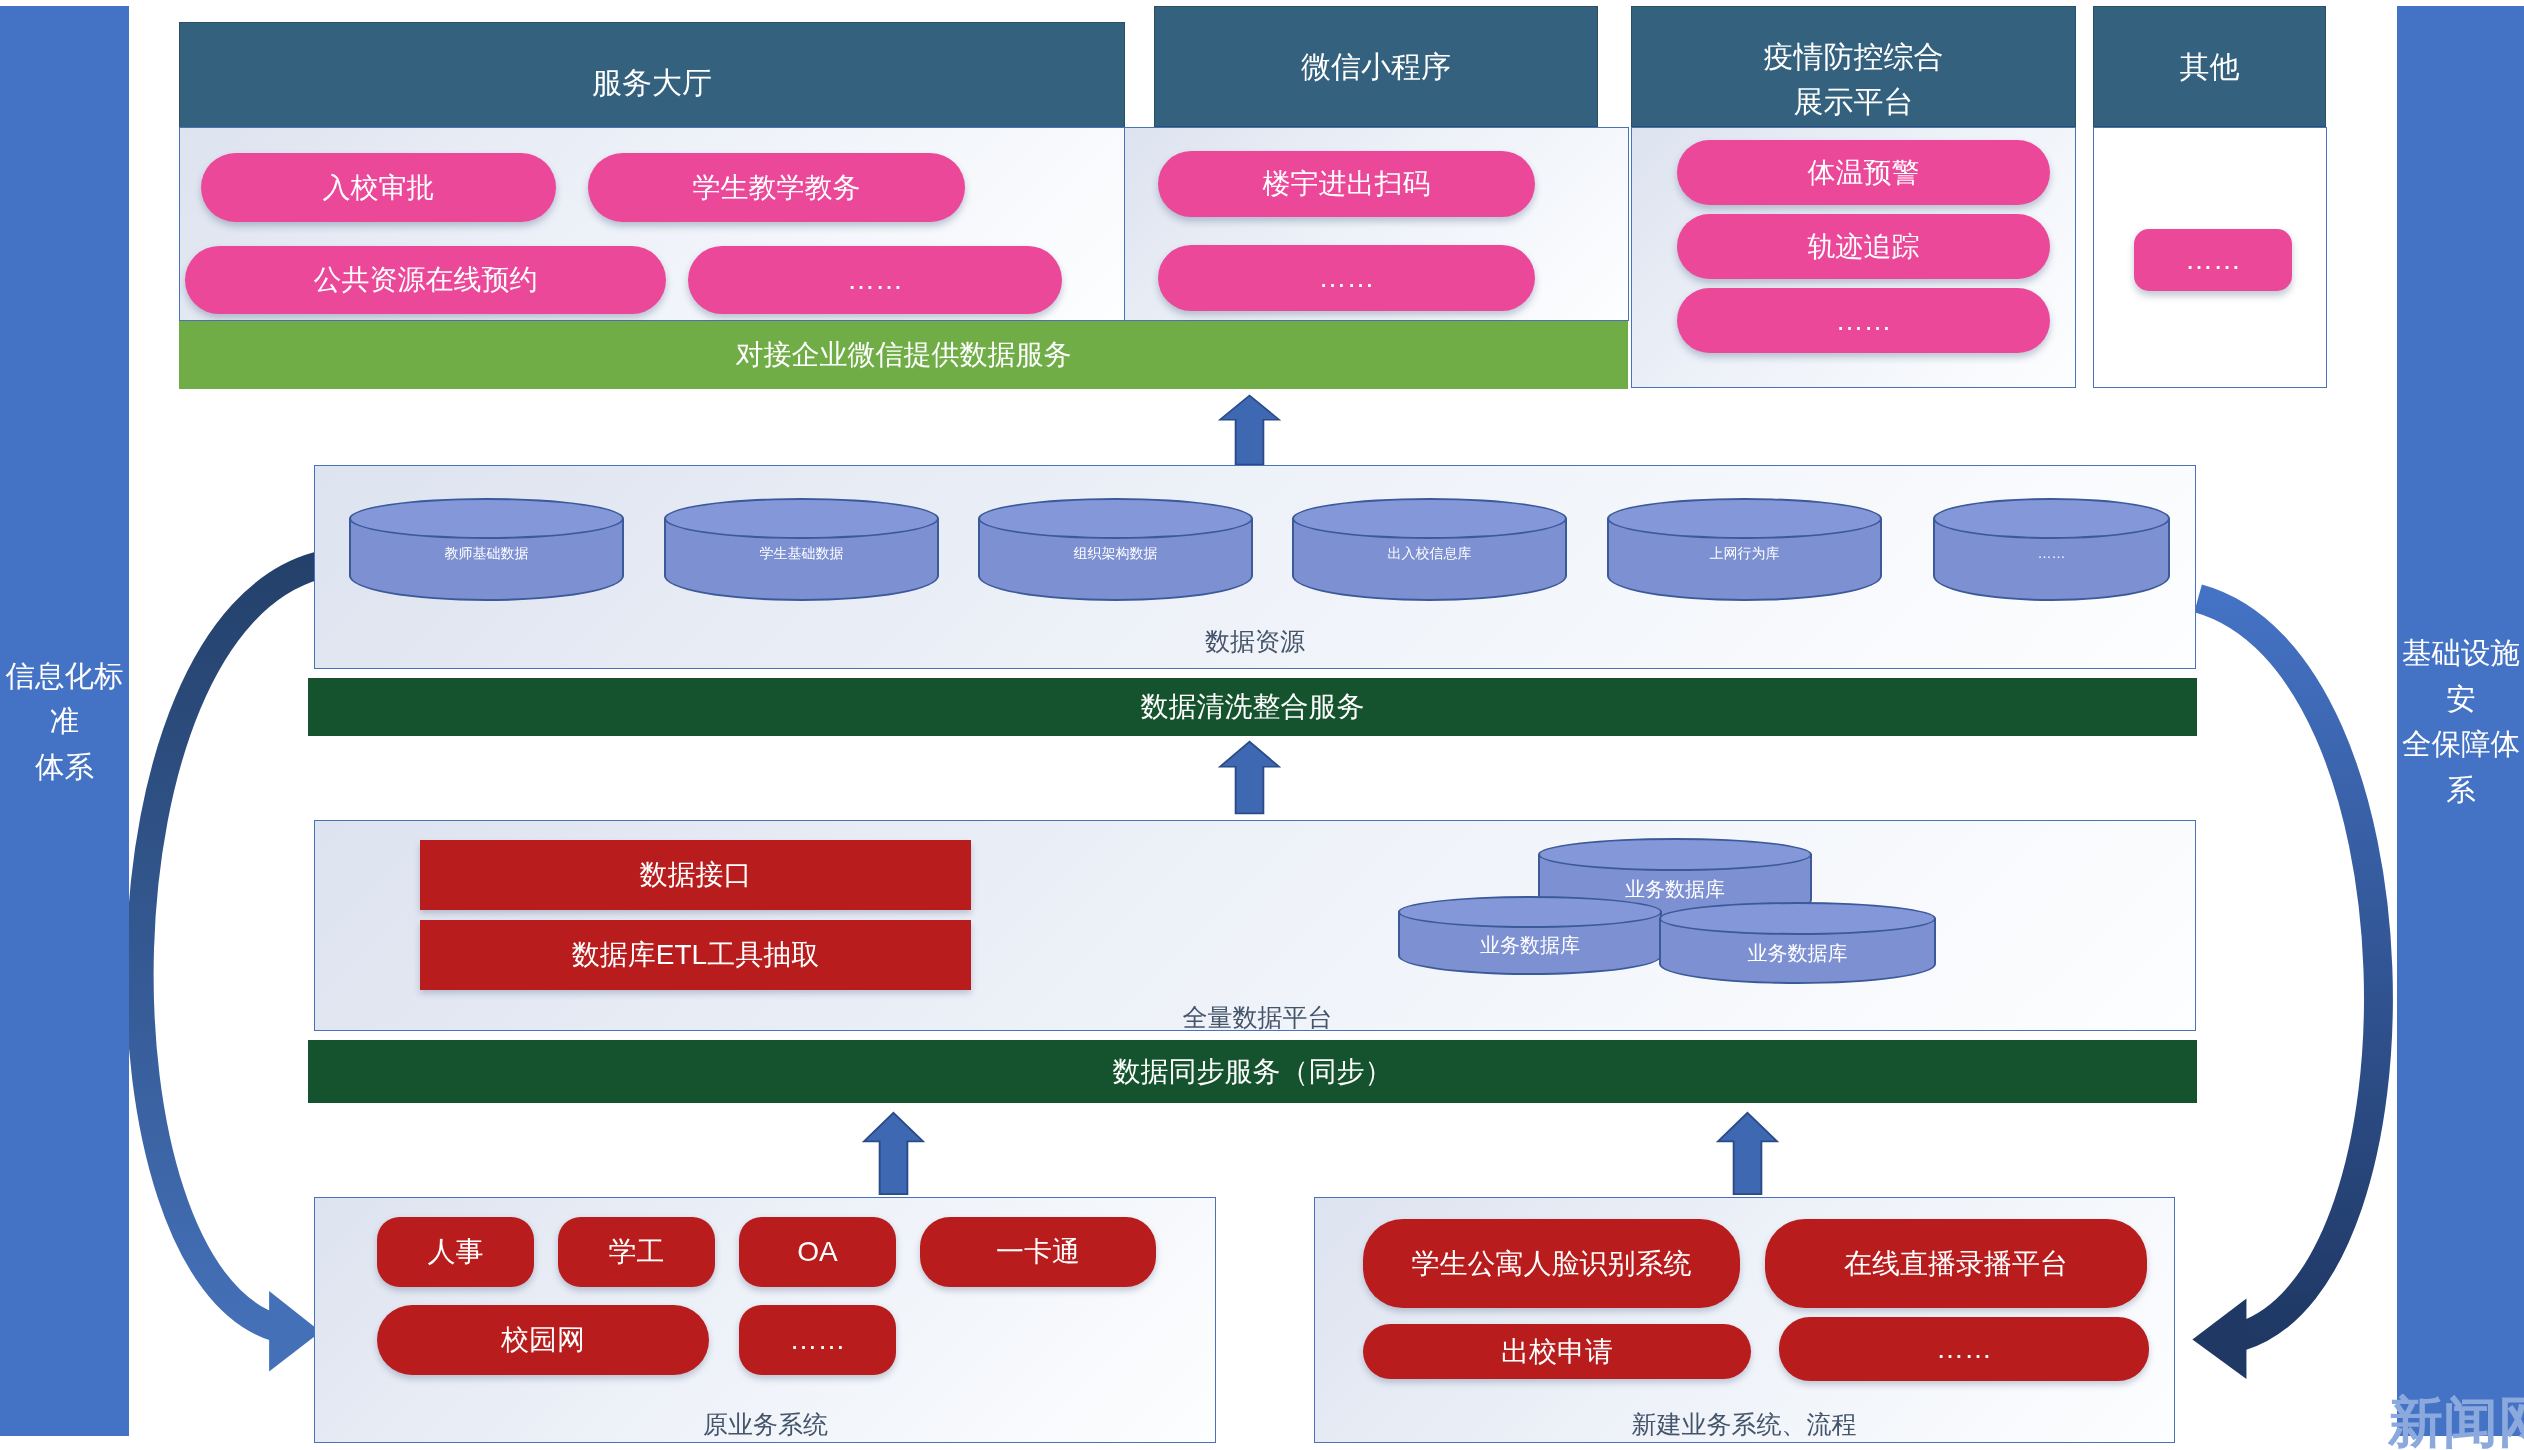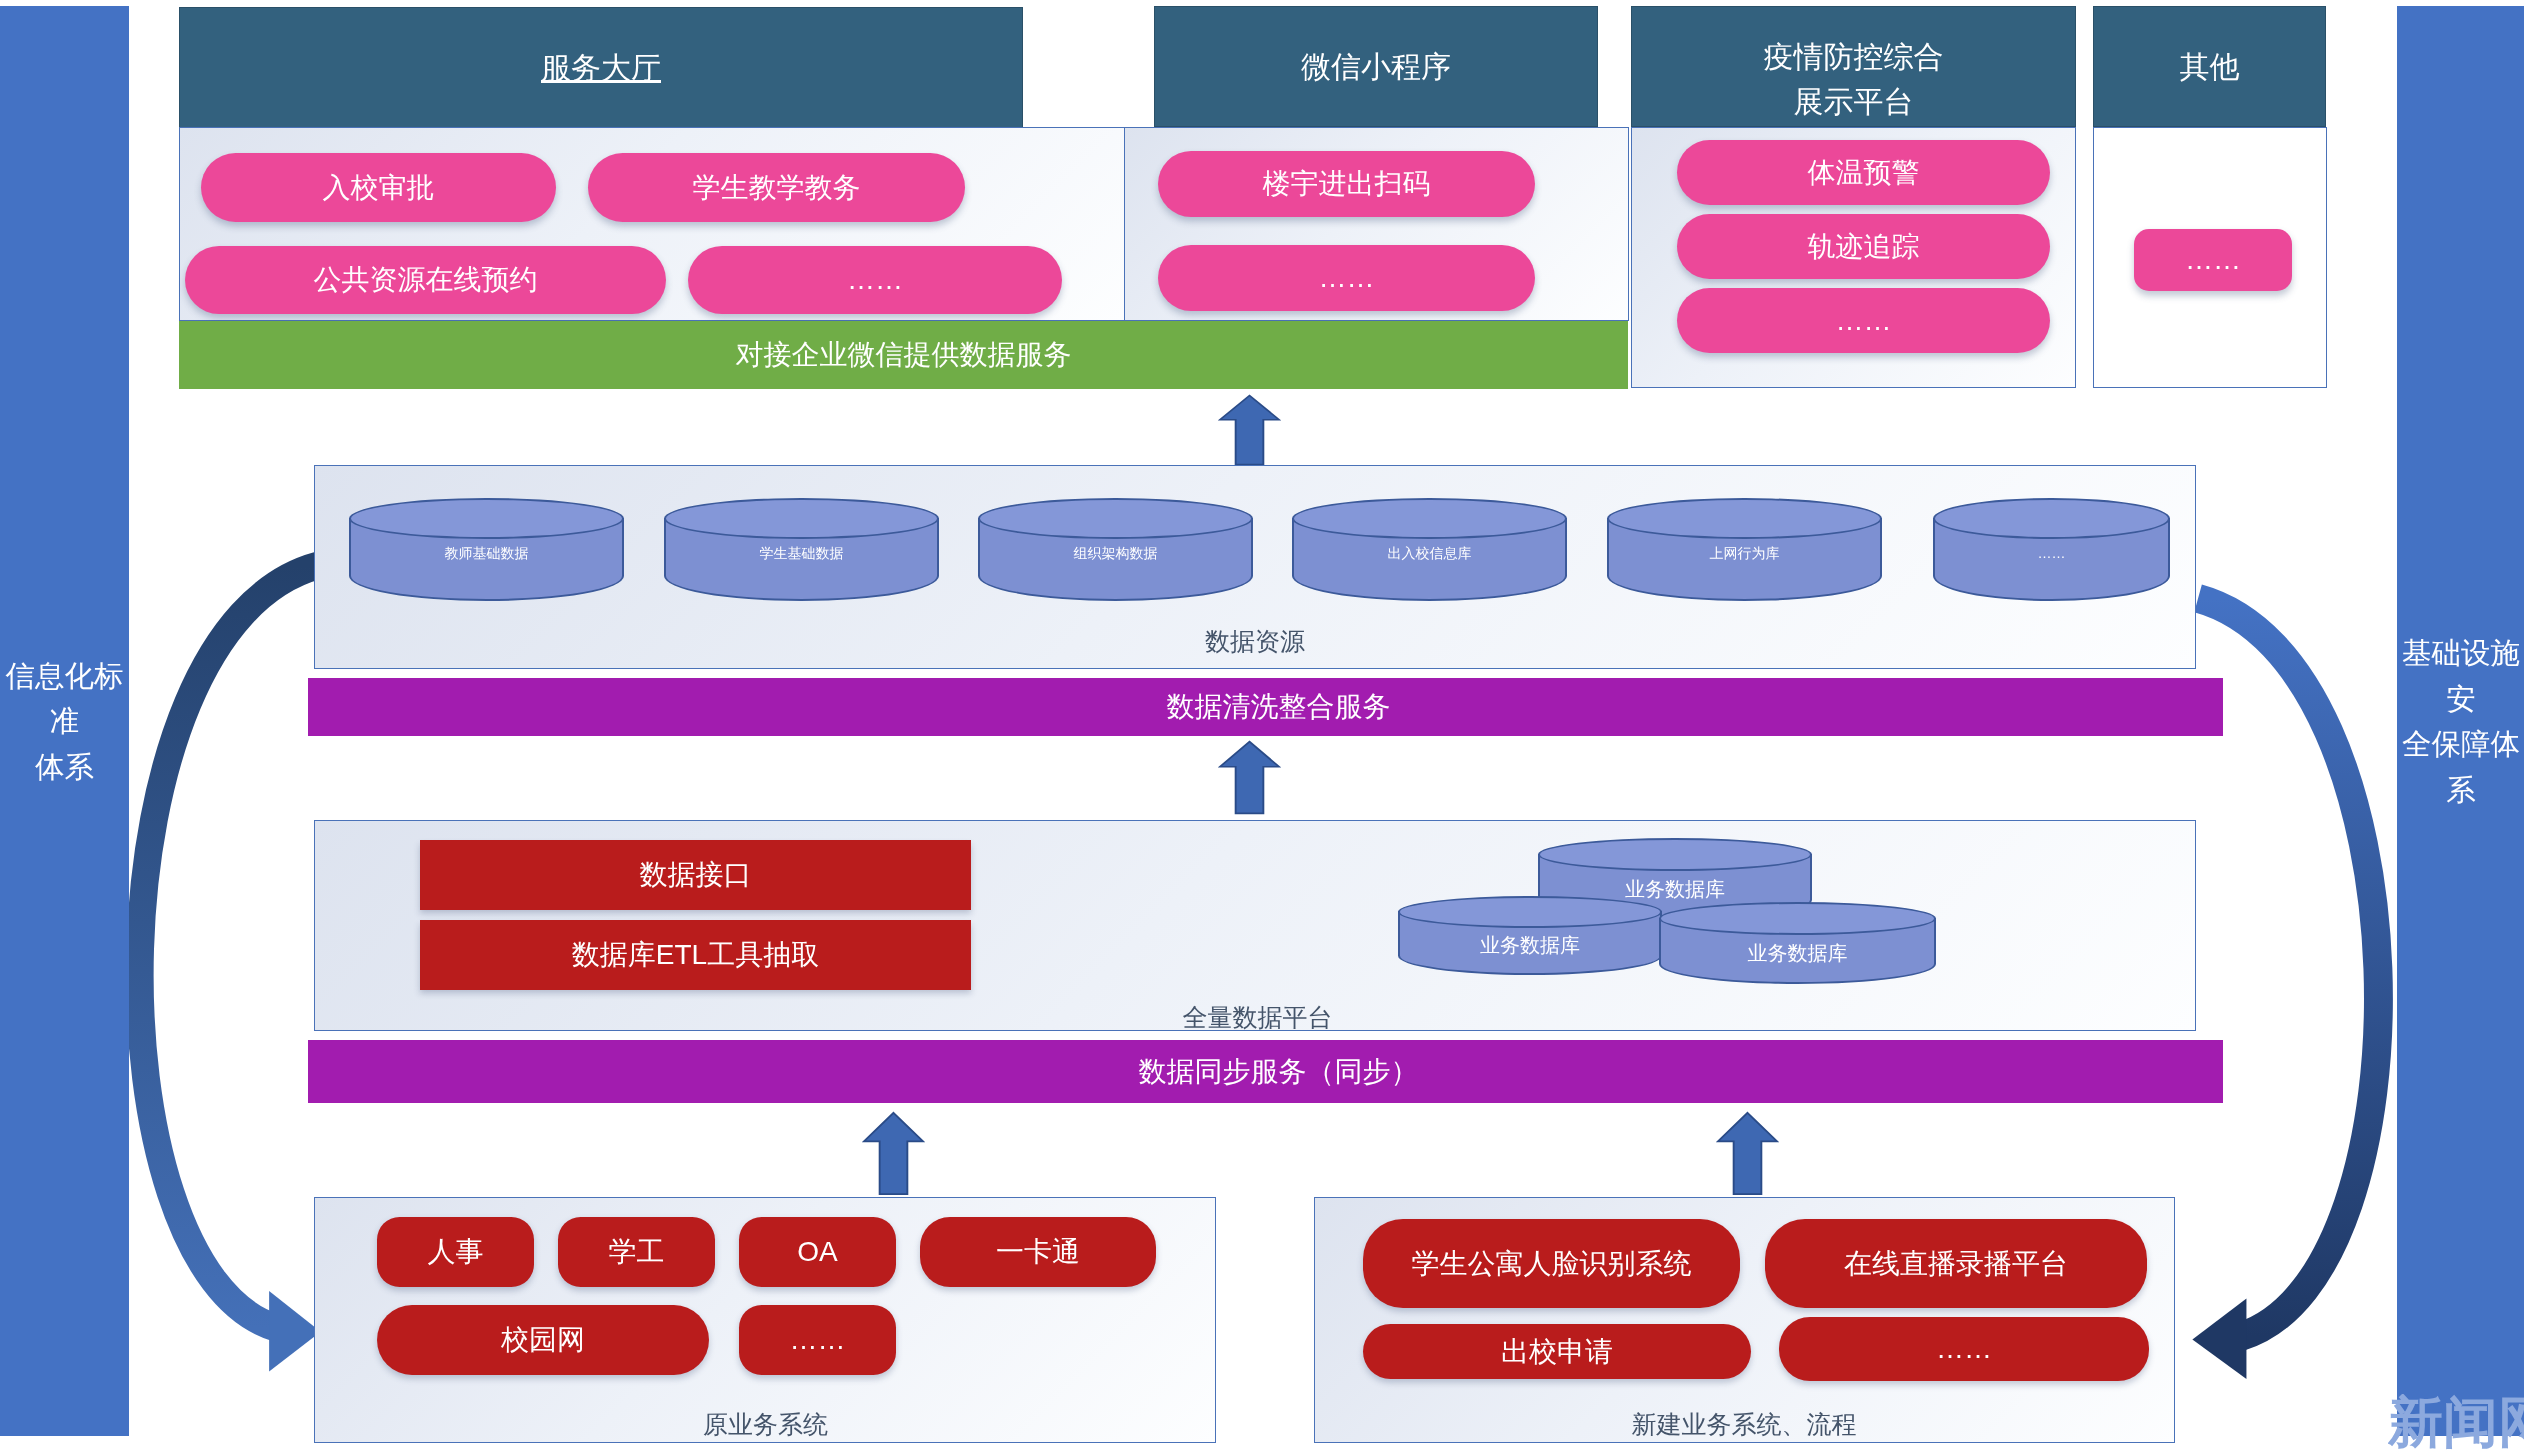--- a/index.html
+++ b/index.html
@@ -11,21 +11,21 @@
   .hdr{background:#33617E;color:#ffffff;display:flex;flex-direction:column;align-items:center;
        justify-content:center;font-size:30px;border:1.3px solid #2a5068;box-sizing:border-box;line-height:1.5;}
   .body-box{background:linear-gradient(135deg,#dde3ef 0%,#edf1f8 45%,#fdfeff 100%);
             border:1.9px solid #4a72b8;box-sizing:border-box;}
   .body-plain{background:#ffffff;border:1.9px solid #4a72b8;box-sizing:border-box;}
   .pill{background:#ec4899;color:#ffffff;display:flex;align-items:center;justify-content:center;
         font-size:28px;box-shadow:0 4.4px 7.5px rgba(60,80,120,.30);}
   .rectbtn{background:#b91c1c;color:#ffffff;display:flex;align-items:center;justify-content:center;
         font-size:28px;box-shadow:0 3.8px 6.3px rgba(60,80,120,.28);}
   .gbar{background:#70AD47;color:#ffffff;display:flex;align-items:center;justify-content:center;font-size:28px;}
-  .obar{background:#a21caf;color:#ffffff;display:flex;align-items:center;justify-content:center;font-size:28px;padding-left:26px;}
+  .obar{background:#14532d;color:#ffffff;display:flex;align-items:center;justify-content:center;font-size:28px;}
   .sec-label{color:#44546A;font-size:25px;text-align:center;}
   .cyl{position:absolute;}
   .cyl-body{position:absolute;left:0;right:0;top:19%;bottom:0;background:#7D90D2;
             border:2.5px solid #3C5A9A;border-radius:0 0 50% 50% / 0 0 30% 30%;box-sizing:border-box;}
   .cyl-top{position:absolute;left:0;right:0;top:0;height:40%;background:#8497D8;
            border:2.5px solid #3C5A9A;border-radius:50%;box-sizing:border-box;}
   .cyl-label{position:absolute;left:0;right:0;top:46%;text-align:center;color:#ffffff;font-size:14px;}
   .cyl-label.small{font-size:20px;}
   .watermark-clip{position:absolute;overflow:hidden;}
   .watermark-text{font-size:55px;color:#8CA9DE;line-height:58px;white-space:nowrap;font-weight:bold;
@@ -56,21 +56,21 @@
 
   <div class="abs sidebar" style="left:0;top:6.3px;width:129px;height:1430px;">
     <span>信息化标准</span>
     <span>体系</span>
   </div>
   <div class="abs sidebar" style="left:2397px;top:6.3px;width:128px;height:1430px;">
     <span>基础设施安</span>
     <span>全保障体系</span>
   </div>
 
-  <div class="abs hdr" style="left:179px;top:7px;width:844px;height:121px;text-decoration:underline;">
+  <div class="abs hdr" style="left:179px;top:22px;width:946px;height:121px;">
     <span>服务大厅</span>
   </div>
   <div class="abs hdr" style="left:1154px;top:5.7px;width:444px;height:121px;">
     <span>微信小程序</span>
   </div>
   <div class="abs hdr" style="left:1631px;top:5.7px;width:445px;height:121px;padding-top:25px;">
     <span>疫情防控综合</span>
     <span>展示平台</span>
   </div>
   <div class="abs hdr" style="left:2093px;top:6px;width:233px;height:121px;font-family:Liberation Serif, serif;">

